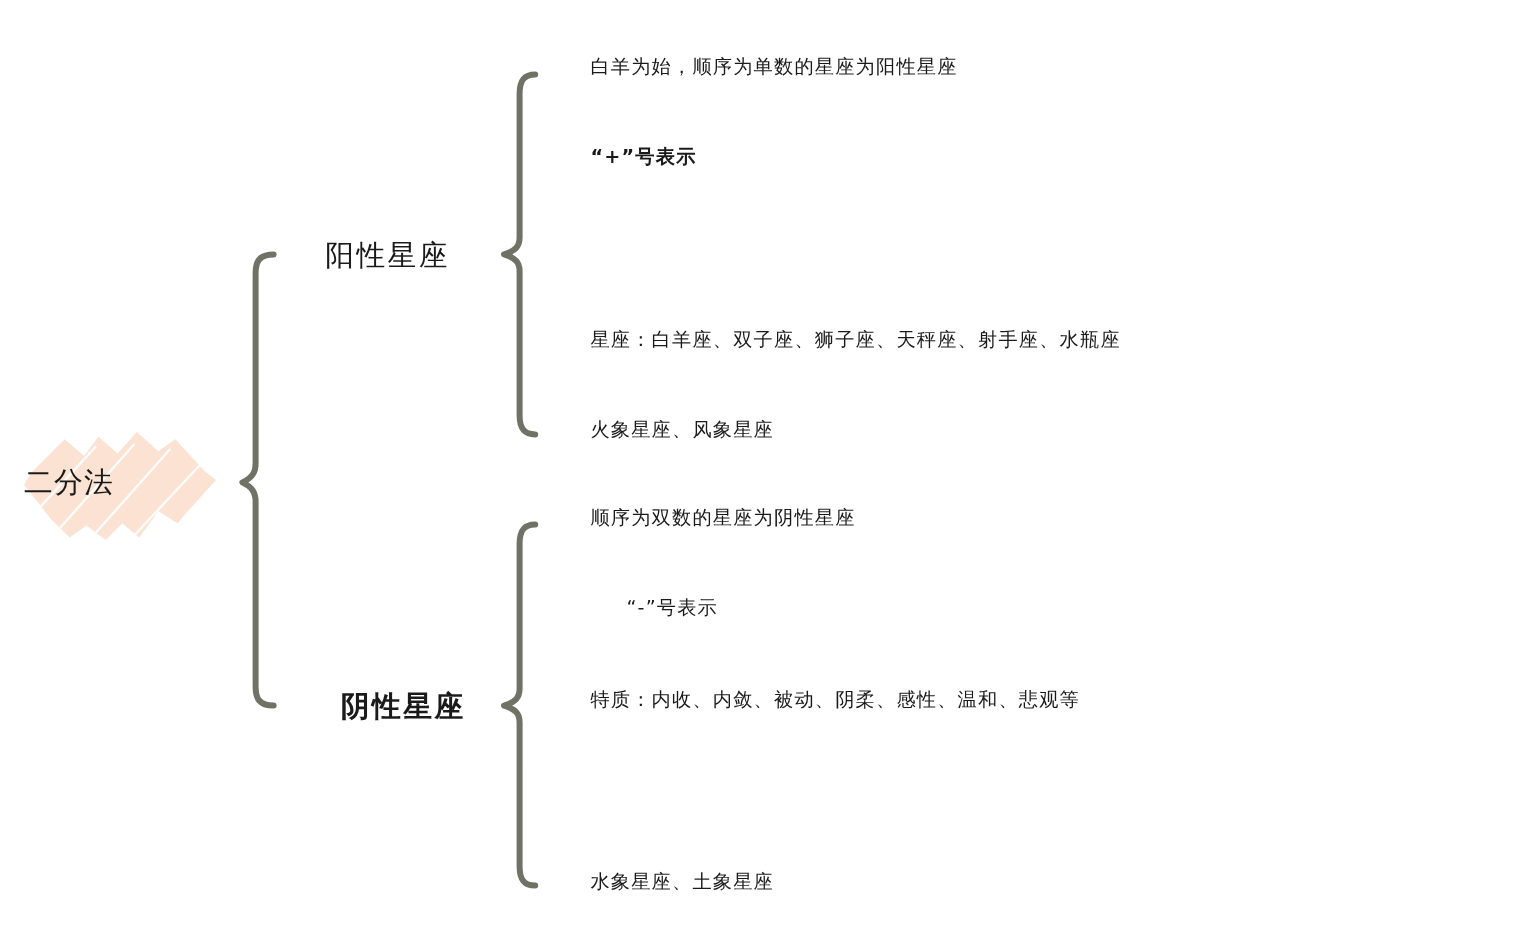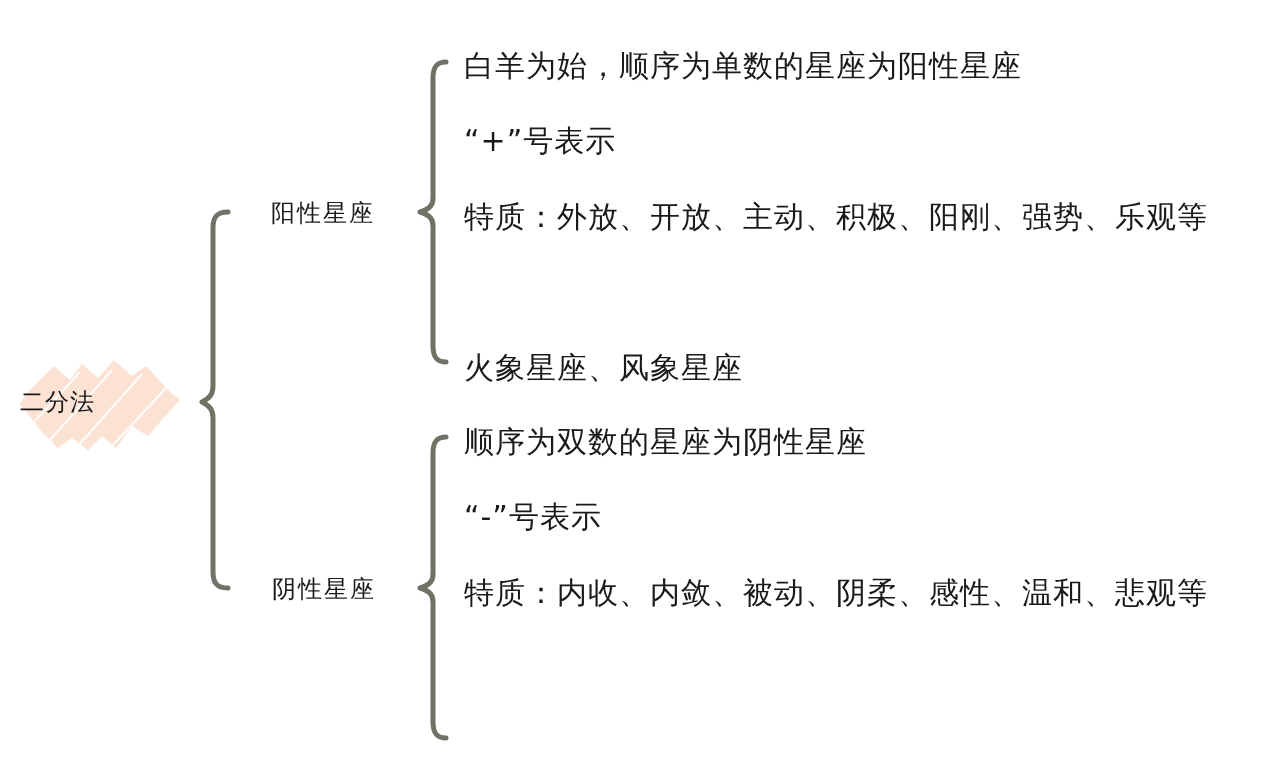--- a/index.html
+++ b/index.html
@@ -48,22 +48,22 @@
     letter-spacing: 1px;
   }
   .branch-label {
     position: absolute;
     font-size: 24px;
     letter-spacing: 2px;
     white-space: nowrap;
   }
   .leaf {
     position: absolute;
-    left: 464px;
-    font-size: 30px;
+    left: 492px;
+    font-size: 16px;
     letter-spacing: 1px;
     white-space: nowrap;
   }
 </style>
 </head>
 <body>
 
 <div class="canvas">
 
   <svg class="brackets" viewBox="0 0 1268 776">
@@ -86,24 +86,25 @@
         <line x1="30" y1="88" x2="92" y2="18"></line>
         <line x1="58" y1="94" x2="122" y2="22"></line>
         <line x1="92" y1="94" x2="148" y2="34"></line>
         <line x1="14" y1="70" x2="60" y2="20"></line>
       </g>
     </svg>
     <div class="root-label">二分法</div>
   </div>
 
   <div class="branch-label" style="left:271px; top:197px;text-align:center;">阳性星座</div>
-  <div class="branch-label" style="left:272px; top:573px;">阴性星座</div>
+  <div class="branch-label" style="left:284px; top:573px;font-weight:bold;">阴性星座</div>
 
   <div class="leaf" style="top:46px;">白羊为始，顺序为单数的星座为阳性星座</div>
-  <div class="leaf" style="top:121px;">“+”号表示</div>
-  <div class="leaf" style="top:197px;">特质：外放、开放、主动、积极、阳刚、强势、乐观等</div>
+  <div class="leaf" style="top:121px;font-weight:bold;">“+”号表示</div>
+  <div class="leaf" style="top:273px;">星座：白羊座、双子座、狮子座、天秤座、射手座、水瓶座</div>
   <div class="leaf" style="top:348px;font-family:Liberation Mono, monospace;">火象星座、风象星座</div>
 
   <div class="leaf" style="top:422px;">顺序为双数的星座为阴性星座</div>
-  <div class="leaf" style="top:497px;">“-”号表示</div>
+  <div class="leaf" style="top:497px;margin-left:30px;">“-”号表示</div>
   <div class="leaf" style="top:573px;text-align:center;">特质：内收、内敛、被动、阴柔、感性、温和、悲观等</div>
+  <div class="leaf" style="top:725px;">水象星座、土象星座</div>
 
 </div>
 
 </body></html>

